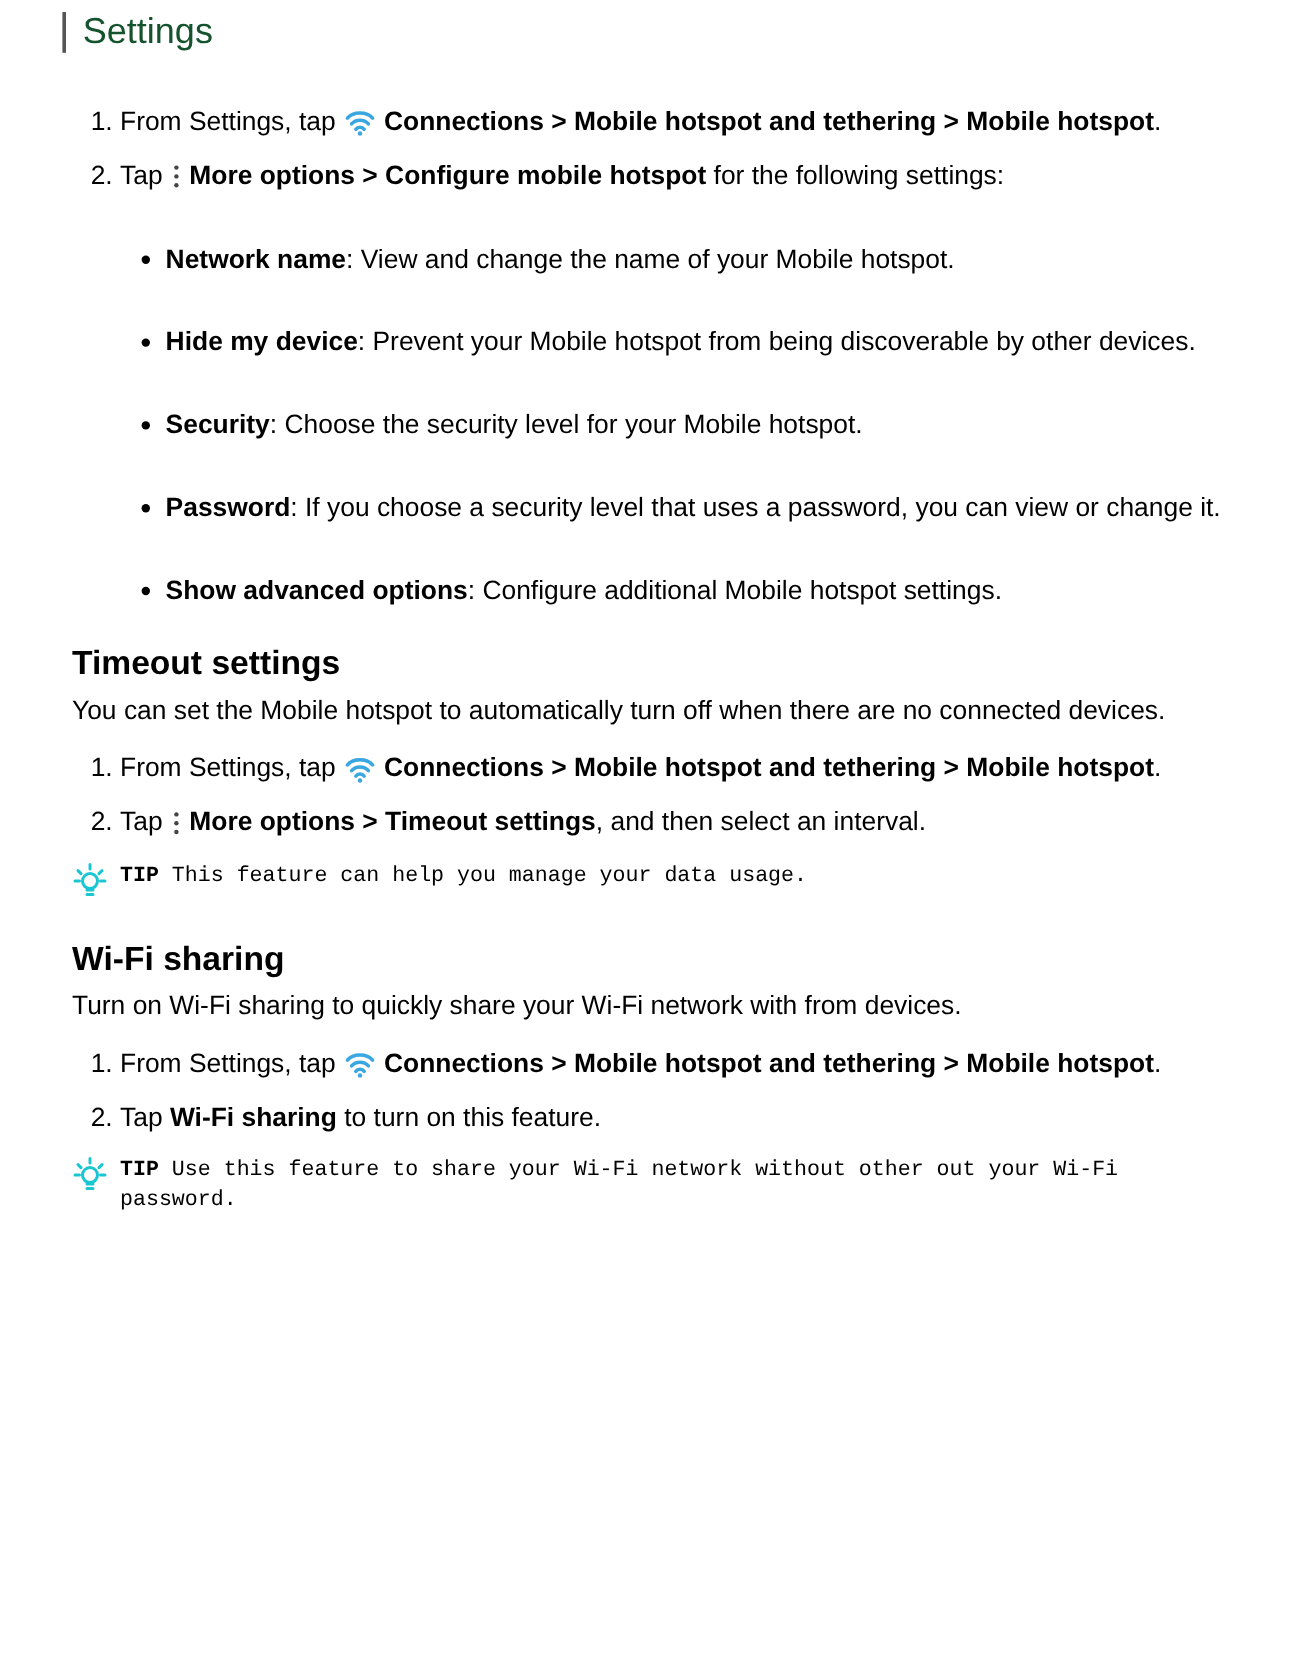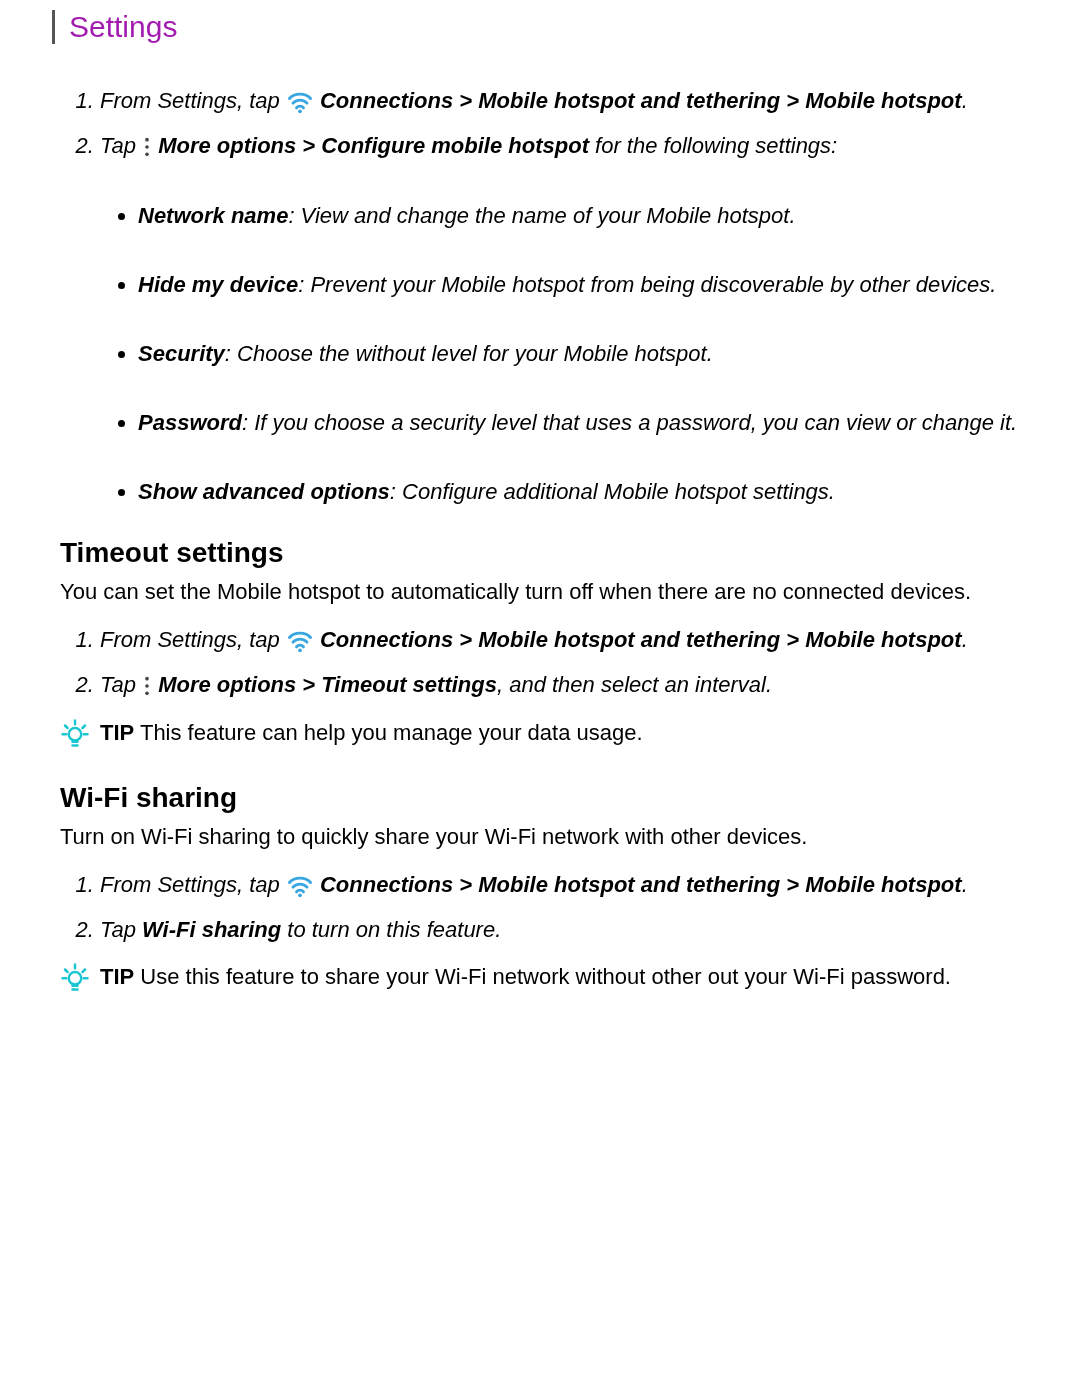--- a/index.html
+++ b/index.html
@@ -18,38 +18,37 @@
   }
   .header {
     border-left: 3px solid #555;
     padding-left: 14px;
     margin-bottom: 40px;
     margin-top: 10px;
     margin-left: -8px;
   }
   .header span {
     font-size: 30px;
-    color: #a21caf;
+    color: #14532d;
     font-weight: 400;
   }
   h2 {
     font-size: 28px;
     font-weight: 700;
     margin: 30px 0 8px 0;
   }
   p.intro {
     font-size: 22px;
     margin: 4px 0 16px 0;
     line-height: 1.35;
   }
   ol.steps {
     list-style: decimal;
     padding-left: 40px;
     margin: 8px 0;
-    font-style: italic;
   }
   ol.steps > li {
     font-size: 22px;
     line-height: 1.5;
     margin-bottom: 10px;
   }
   ul.bullets {
     list-style: disc;
     padding-left: 38px;
     margin: 8px 0 0 0;
@@ -67,23 +66,24 @@
   }
   .wifi-icon svg { width: 28px; height: 28px; vertical-align: -6px; }
   .more-icon svg { width: 10px; height: 22px; vertical-align: -4px; }
   .tip-row {
     display: flex;
     align-items: flex-start;
     margin: 16px 0 10px 0;
   }
   .tip-icon svg { width: 30px; height: 30px; }
   .tip-text {
-    font-size: 22px;
+    font-size: 18px;
     line-height: 1.4;
     margin-left: 10px;
+    font-family: Liberation Mono, monospace;
   }
   .page-number {
     position: absolute;
     bottom: 30px;
     left: 0;
     right: 0;
     text-align: center;
     font-size: 20px;
   }
 </style>
@@ -115,21 +115,21 @@
         <svg viewBox="0 0 8 24">
             <circle cx="4" cy="4" r="2" fill="#444"></circle>
             <circle cx="4" cy="12" r="2" fill="#444"></circle>
             <circle cx="4" cy="20" r="2" fill="#444"></circle>
           </svg>
       </span>
       <span class="b"> More options &gt; Configure mobile hotspot</span><span> for the following settings:</span>
       <ul class="bullets">
         <li><span class="b">Network name</span><span>: View and change the name of your Mobile hotspot.</span></li>
         <li><span class="b">Hide my device</span><span>: Prevent your Mobile hotspot from being discoverable by other devices.</span></li>
-        <li><span class="b">Security</span><span>: Choose the without level for your Mobile hotspot.</span></li>
+        <li><span class="b">Security</span><span>: Choose the security level for your Mobile hotspot.</span></li>
         <li><span class="b">Password</span><span>: If you choose a security level that uses a password, you can view or change it.</span></li>
         <li><span class="b">Show advanced options</span><span>: Configure additional Mobile hotspot settings.</span></li>
       </ul>
     </li>
   </ol>
 
   <h2>Timeout settings</h2>
   <p class="intro">You can set the Mobile hotspot to automatically turn off when there are no connected devices.</p>
   <ol class="steps">
     <li>
@@ -165,21 +165,21 @@
             <path d="M12 2v3 M4 6l2 2 M20 6l-2 2 M2 13h3 M19 13h3"></path>
           </g>
         </svg>
     </span>
     <div class="tip-text">
       <span class="b">TIP</span><span>  This feature can help you manage your data usage.</span>
     </div>
   </div>
 
   <h2>Wi-Fi sharing</h2>
-  <p class="intro">Turn on Wi-Fi sharing to quickly share your Wi-Fi network with other devices.</p>
+  <p class="intro">Turn on Wi-Fi sharing to quickly share your Wi-Fi network with from devices.</p>
   <ol class="steps">
     <li>
       <span>From Settings, tap </span>
       <span class="wifi-icon">
         <svg viewBox="0 0 24 24">
             <path fill="none" stroke="#3aa7e0" stroke-width="2.5" stroke-linecap="round" d="M3 9 C7 4 17 4 21 9"></path>
             <path fill="none" stroke="#3aa7e0" stroke-width="2.5" stroke-linecap="round" d="M6 13 C9 9.5 15 9.5 18 13"></path>
             <path fill="none" stroke="#3aa7e0" stroke-width="2.5" stroke-linecap="round" d="M9 17 C10.5 15 13.5 15 15 17"></path>
             <circle cx="12" cy="20" r="1.6" fill="#3aa7e0"></circle>
           </svg>

